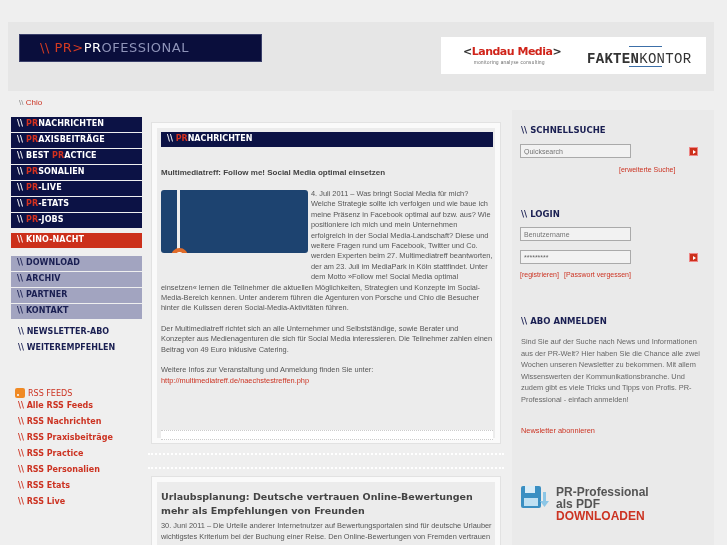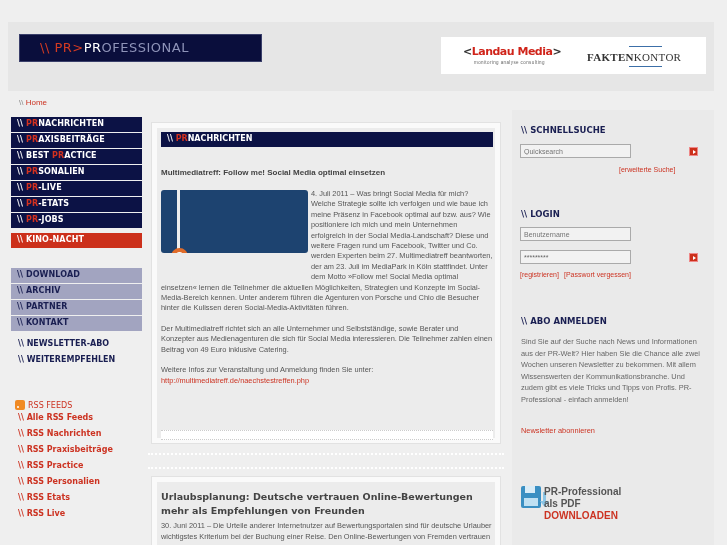--- a/index.html
+++ b/index.html
@@ -8,34 +8,34 @@
 
   .header { position: absolute; left: 8px; top: 22px; width: 706px; height: 69px; background: #e6e6e6; }
   .logo { position: absolute; left: 19px; top: 34px; width: 243px; height: 28px; background: #0a0e3c; border: 1px solid #3a3f6a; color: #fff; font-family: "DejaVu Sans", sans-serif; font-size: 13px; letter-spacing: 0.5px; padding: 5px 0 0 20px; }
   .logo .red { color: #d43a22; }
   .logo .white { color: #ffffff; }
   .logo .gray { color: #8e93b8; }
   .sponsors { position: absolute; left: 441px; top: 37px; width: 265px; height: 37px; background: #fff; }
   .landau { position: absolute; left: 22px; top: 8px; color: #d0241a; font-family: "DejaVu Sans", sans-serif; font-weight: bold; font-size: 11px; letter-spacing: -0.5px; }
   .landau .br { color: #333; }
   .landau-sub { position: absolute; left: 33px; top: 23px; font-size: 4.5px; color: #666; letter-spacing: 0.4px; }
-  .fakten { position: absolute; left: 146px; top: 14px; font-family: Liberation Serif, serif; font-size: 11px; color: #333; letter-spacing: 0.3px; }
+  .fakten { position: absolute; left: 146px; top: 14px; font-family: Liberation Mono, monospace; font-size: 14px; color: #333; letter-spacing: 0.3px; }
   .fakten b { font-weight: bold; }
   .fakten .box { position: absolute; left: 42px; top: -5px; width: 33px; height: 21px; border: 1px solid #3c6fa8; border-left: none; border-right: none; }
 
   .breadcrumb { position: absolute; left: 19px; top: 98px; font-size: 8px; color: #888; }
   .breadcrumb a { color: #cc3322; text-decoration: none; }
 
   .leftnav { position: absolute; left: 11px; top: 117px; width: 131px; }
   .nav-dark, .nav-red, .nav-light { display: block; height: 15px; margin-bottom: 1px; color: #fff; font-family: "DejaVu Sans", sans-serif; font-weight: bold; font-size: 8px; padding: 2px 0 0 6px; letter-spacing: 0.1px; cursor: pointer; }
   .nav-dark { background: #0c1245; }
   .nav-dark .pr { color: #d3311f; }
   .nav-red { background: #cc301b; margin-top: 5px; }
   .nav-light { background: #a2a4c0; color: #1a1f52; }
-  .group-light { margin-top: 20px; }
+  .group-light { margin-top: 8px; }
   .plain-links { margin-top: 8px; }
   .plain-link { display: block; height: 16px; color: #1a1f52; font-family: "DejaVu Sans", sans-serif; font-weight: bold; font-size: 8px; padding-left: 7px; }
   .rss-head { margin-top: 26px; height: 16px; padding-left: 4px; color: #cc3322; font-family: "DejaVu Sans", sans-serif; font-size: 8px; display: flex; align-items: center; gap: 3px; }
   .rss-icon { width: 10px; height: 10px; background: #f08a24; border-radius: 2px; position: relative; }
   .rss-icon::after { content: ""; position: absolute; left: 2px; bottom: 2px; width: 2px; height: 2px; background: #fff; border-radius: 50%; }
   .rss-link { display: block; height: 16px; color: #cc3322; font-family: "DejaVu Sans", sans-serif; font-weight: bold; font-size: 8px; padding-left: 7px; }
 
   .main-box { position: absolute; left: 151px; top: 122px; width: 350px; height: 322px; background: #fafafa; border: 1px solid #e2e2e2; }
   .main-inner { position: absolute; left: 5px; top: 5px; right: 5px; bottom: 5px; background: #ececec; }
   .section-bar { position: absolute; left: 4px; top: 4px; width: 332px; height: 15px; background: #0c1245; color: #fff; font-family: "DejaVu Sans", sans-serif; font-weight: bold; font-size: 8px; padding: 2px 0 0 6px; }
@@ -59,38 +59,38 @@
   .divider-dots { position: absolute; left: 148px; top: 453px; width: 356px; height: 16px; border-top: 2px dotted #fff; border-bottom: 2px dotted #fff; }
 
   .rightcol { position: absolute; left: 512px; top: 110px; width: 202px; height: 435px; background: #eaeaea; }
   .rhead { position: absolute; left: 9px; font-family: "DejaVu Sans", sans-serif; font-weight: bold; font-size: 8.5px; color: #1a1f52; }
   .rinput { position: absolute; left: 8px; width: 111px; height: 14px; background: #f2f2f2; border: 1px solid #aaa; font-size: 7px; color: #666; padding: 2px 3px; font-family: "Liberation Sans", sans-serif; }
   .rbtn { position: absolute; left: 177px; width: 9px; height: 9px; background: #cc301b; border: 1px solid #e88; cursor: pointer; }
   .rbtn::after { content: ""; position: absolute; left: 3px; top: 1.5px; border-left: 3px solid #fff; border-top: 2.5px solid transparent; border-bottom: 2.5px solid transparent; }
   .rlink { position: absolute; color: #cc3322; font-size: 7px; text-decoration: none; }
   .abo-text { position: absolute; left: 9px; top: 226px; width: 185px; font-size: 7.4px; line-height: 11.5px; color: #666; }
   .pdf-icon { position: absolute; left: 8px; top: 374px; width: 30px; height: 30px; }
-  .pdf-text { position: absolute; left: 32px; top: 376px; font-size: 10px; line-height: 12px; color: #555; font-weight: bold; }
+  .pdf-text { position: absolute; left: 44px; top: 376px; font-size: 12px; line-height: 12px; color: #555; font-weight: bold; }
   .pdf-text .dl { color: #cc3322; }
 </style>
 </head>
 <body>
 
 <div class="header"></div>
 <div class="logo">
   <span class="red">\\ </span><span class="red">PR&gt;</span><span class="white">PR</span><span class="gray">OFESSIONAL</span>
 </div>
 <div class="sponsors">
   <div class="landau"><span class="br">&lt;</span><span>Landau Media</span><span class="br">&gt;</span></div>
   <div class="landau-sub">monitoring analyse consulting</div>
   <div class="fakten"><b>FAKTEN</b><span>KONTOR</span><span class="box"></span></div>
 </div>
 
 <div class="breadcrumb">
-  <span>\\ </span><a>Home</a>
+  <span>\\ </span><a>Chio</a>
 </div>
 
 <nav class="leftnav">
   <a class="nav-dark">\\ <span class="pr">PR</span><span>NACHRICHTEN</span></a>
   <a class="nav-dark">\\ <span class="pr">PR</span><span>AXISBEITRÄGE</span></a>
   <a class="nav-dark">\\ <span>BEST </span><span class="pr">PR</span><span>ACTICE</span></a>
   <a class="nav-dark">\\ <span class="pr">PR</span><span>SONALIEN</span></a>
   <a class="nav-dark">\\ <span class="pr">PR</span><span>-LIVE</span></a>
   <a class="nav-dark">\\ <span class="pr">PR</span><span>-ETATS</span></a>
   <a class="nav-dark">\\ <span class="pr">PR</span><span>-JOBS</span></a>

